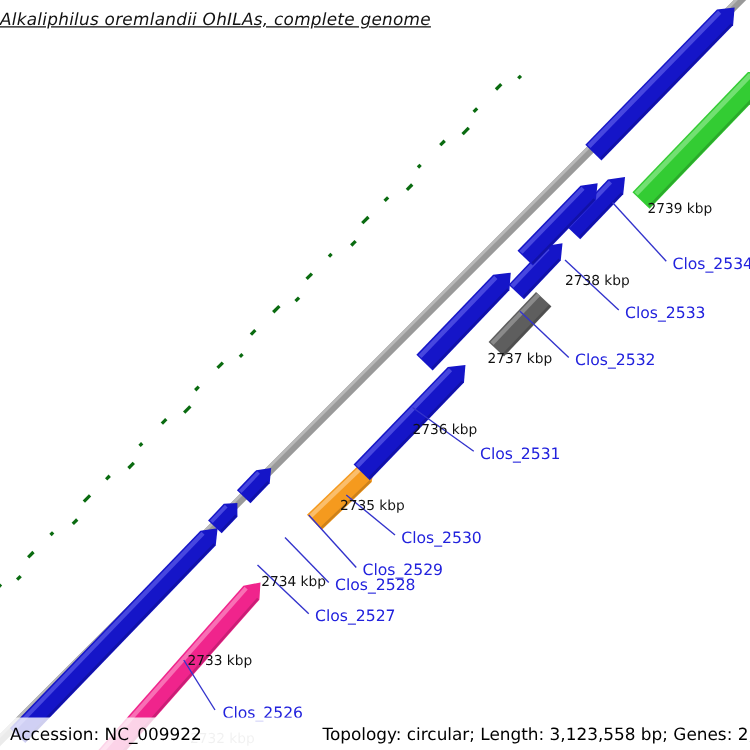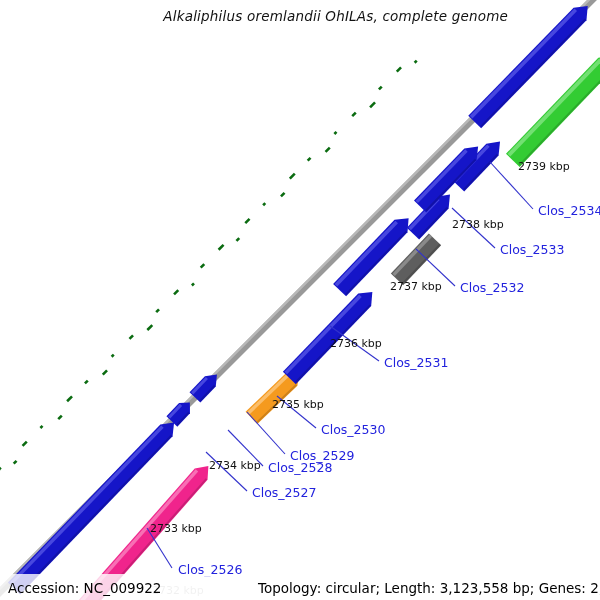--- a/index.html
+++ b/index.html
@@ -3,23 +3,24 @@
 <meta charset="utf-8">
 <style>
   html,body{margin:0;padding:0;background:#ffffff;}
   body{width:600px;height:600px;overflow:hidden;position:relative;
        font-family:"DejaVu Sans","Liberation Sans",sans-serif;}
 
   #stage{position:absolute;left:0;top:0;width:600px;height:600px;overflow:hidden;background:#fff;}
   #svg{position:absolute;left:0;top:0;width:600px;height:600px;}
 
   #title{
-    position:absolute;left:0;top:8px;width:508px;text-align:right;
+    position:absolute;left:0;top:8px;width:508px;text-align:left;
     font-style:italic;font-size:13.5px;color:#111;letter-spacing:.2px;
     white-space:nowrap;
+    text-decoration:underline;
   }
 
   .statusbar{
     position:absolute;left:0;bottom:0;width:552px;height:26px;
     background:rgba(255,255,255,0.80);
     padding-left:24px;
   }
   #accession{
     position:absolute;left:8px;bottom:4px;font-size:13.5px;color:#000;white-space:nowrap;
   }

